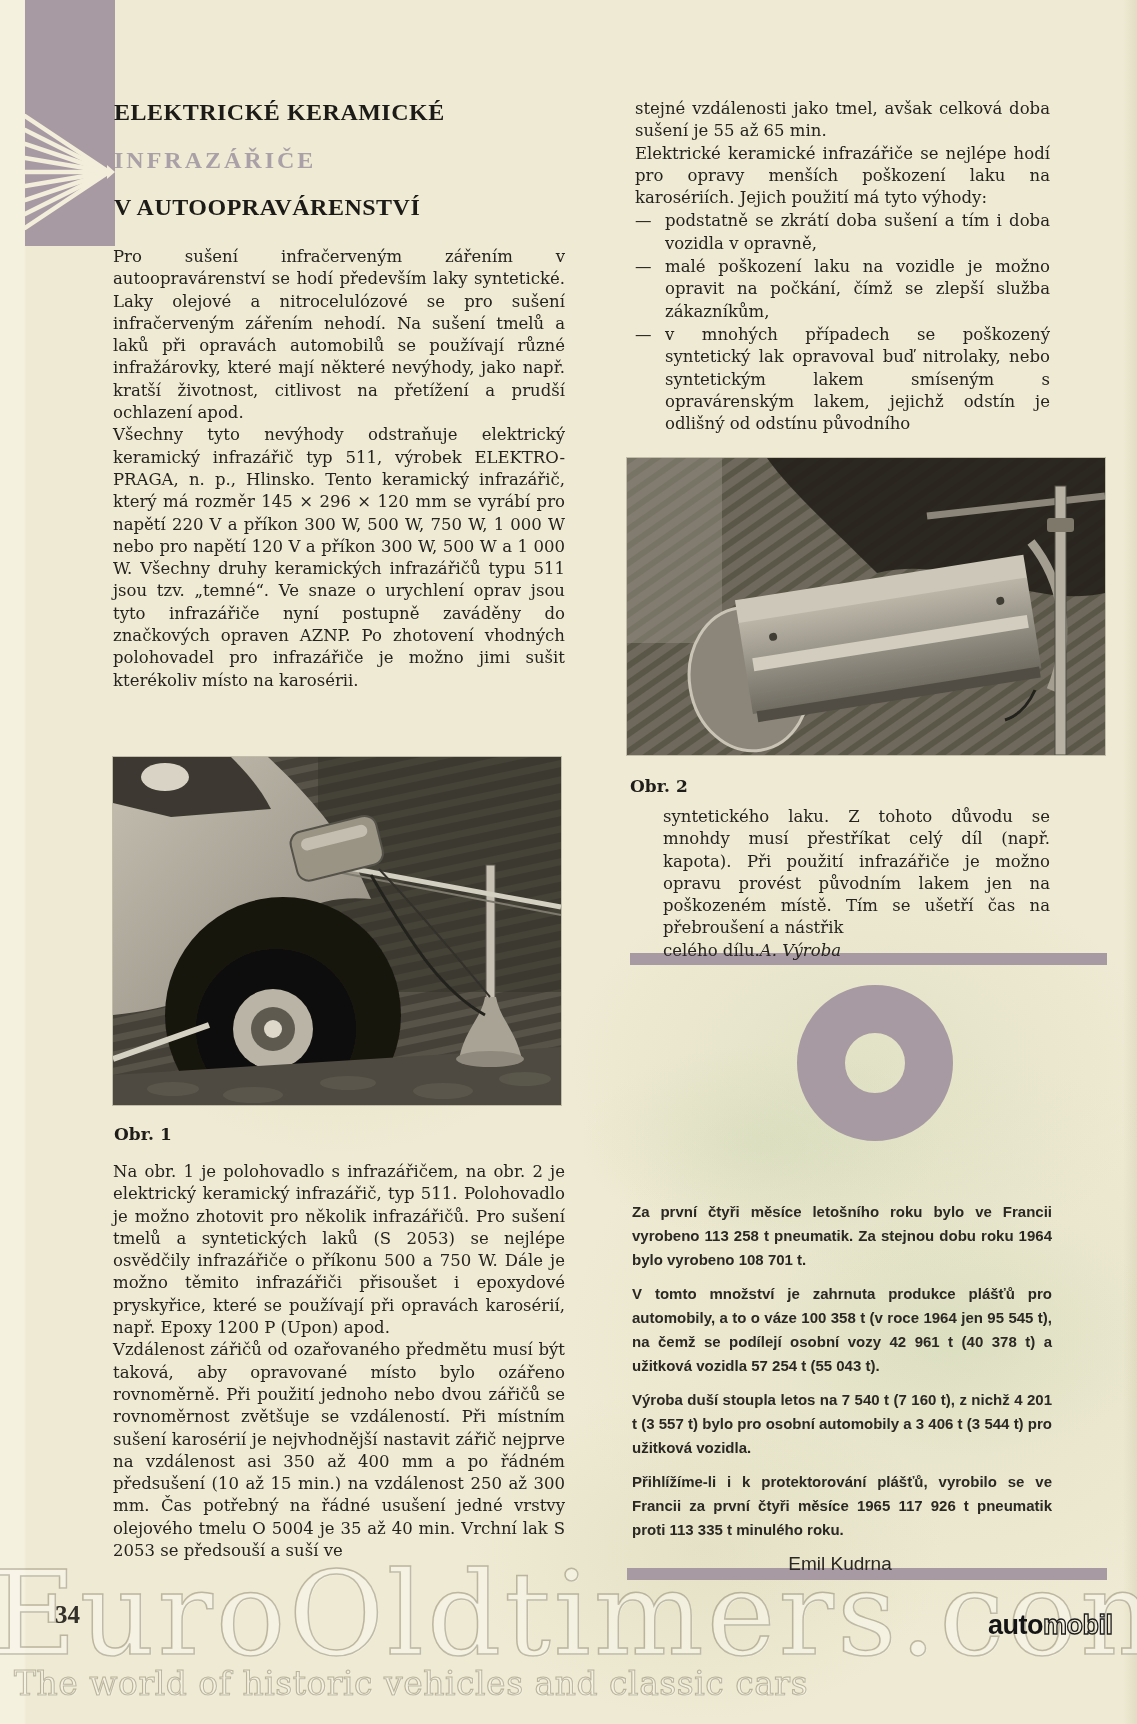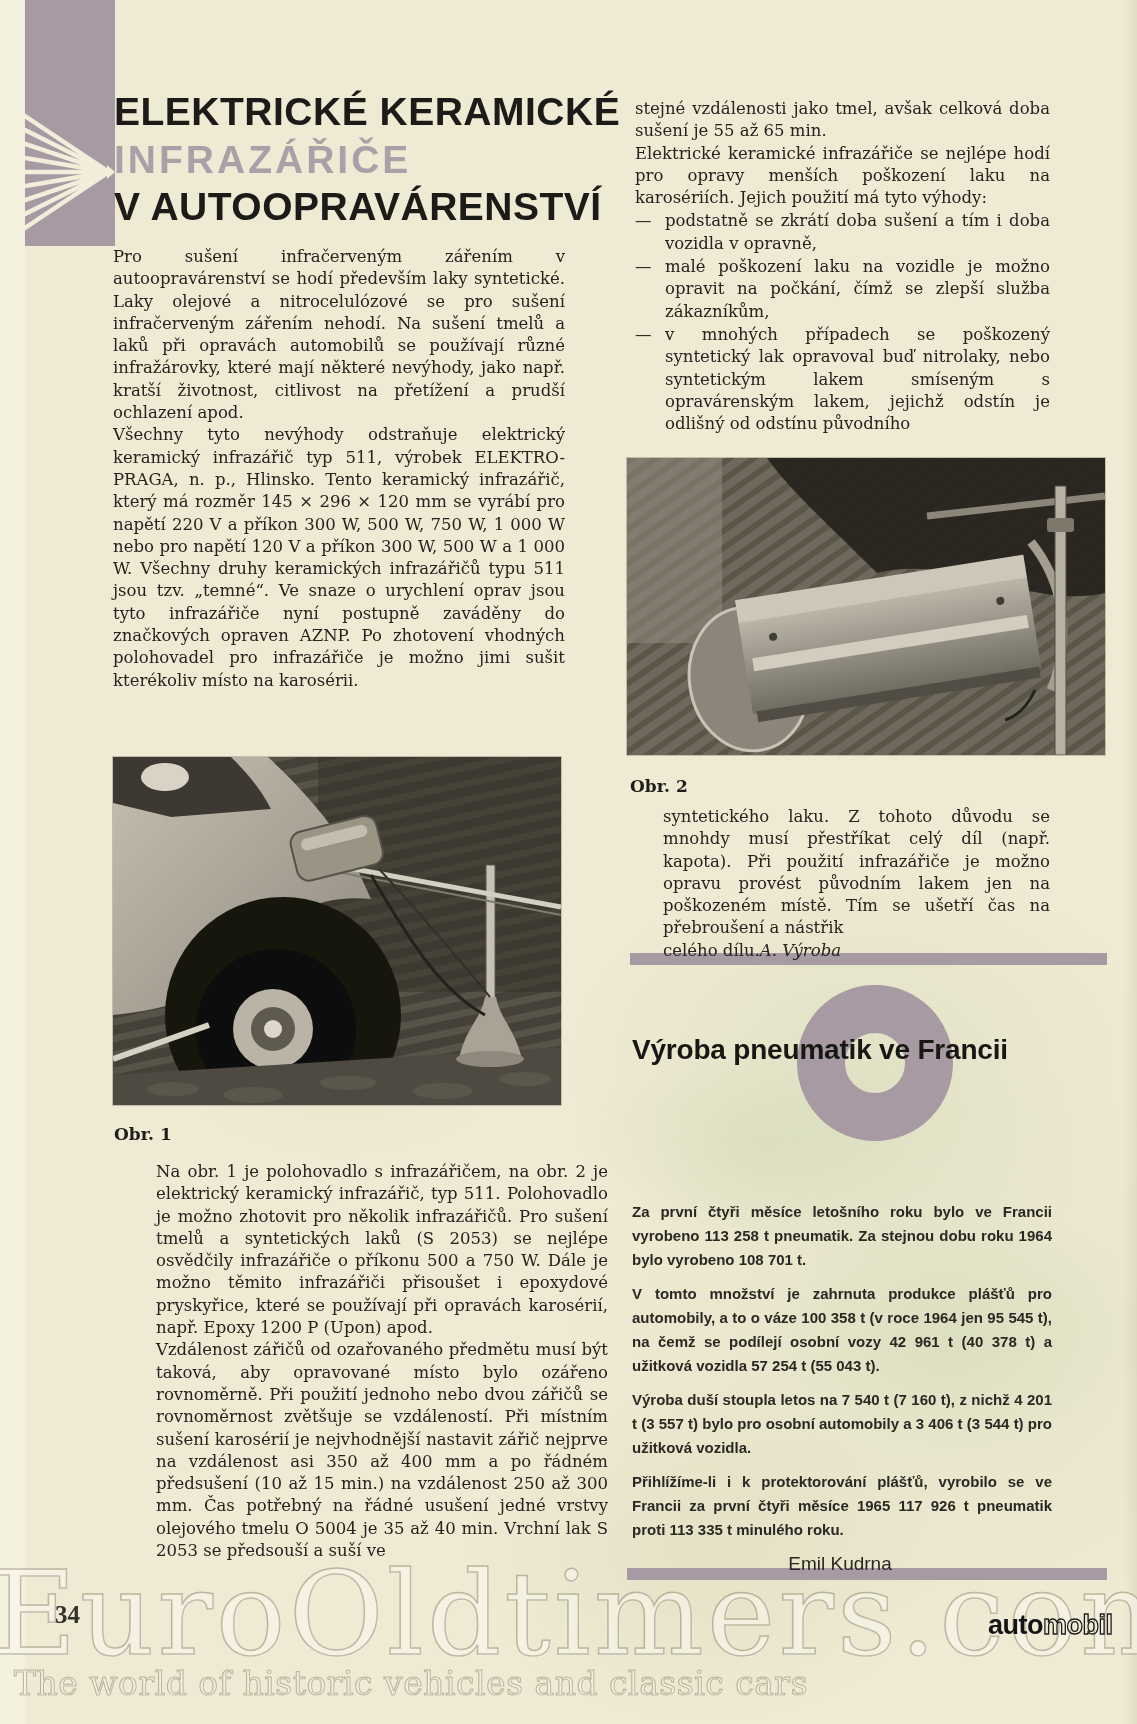--- a/index.html
+++ b/index.html
@@ -12,22 +12,22 @@
       radial-gradient(ellipse 420px 300px at 76% 62%, rgba(199,210,172,0.35), rgba(199,210,172,0) 70%),
       radial-gradient(ellipse 520px 420px at 82% 78%, rgba(199,210,172,0.28), rgba(199,210,172,0) 70%),
       radial-gradient(ellipse 340px 240px at 62% 90%, rgba(205,206,170,0.30), rgba(205,206,170,0) 70%),
       radial-gradient(ellipse 300px 220px at 30% 58%, rgba(214,208,176,0.35), rgba(214,208,176,0) 70%),
       linear-gradient(270deg, rgba(182,172,142,0.22) 0px, rgba(182,172,142,0) 14px);
   }
   
   .deco-bar{position:absolute; left:25px; top:0; width:90px; height:246px; background:#a79aa2;}
   .deco-bar svg{display:block;}
   
-  .title-line{position:absolute; left:114px; font-family:Liberation Sans, sans-serif;
-    font-weight:bold; font-size:39px; line-height:36px; color:#1c1b18; letter-spacing:0.5px; white-space:nowrap;}
+  .title-line{position:absolute; left:114px; font-family:Liberation Serif, serif;
+    font-weight:bold; font-size:24px; line-height:36px; color:#1c1b18; letter-spacing:0.5px; white-space:nowrap;}
   .title-2{color:#a9a1a7; letter-spacing:3px;}
   
   .col{position:absolute; font-size:16.5px; line-height:22.3px; color:#26231f;
        text-align:justify; text-justify:inter-word;}
   .col p{margin:0;}
   .bullet{position:relative; padding-left:30px; margin-top:1px;}
   .bullet .dash{position:absolute; left:0; top:0;}
   .figcap{position:absolute; font-weight:bold; font-size:17px; color:#1f1d1a; font-family:"DejaVu Serif",serif;}
   .figure{position:absolute; overflow:hidden; box-shadow:0 0 0 1px rgba(60,55,45,0.25);}
   .figure svg{display:block;}
@@ -147,21 +147,21 @@
           <rect x="180" y="66" width="88" height="50" rx="12" fill="#999484" stroke="#55524a" stroke-width="2"></rect>
           <rect x="190" y="74" width="68" height="12" rx="6" fill="#c3beb0"></rect>
         </g>
         <path d="M258,118 C300,190 330,235 372,258" stroke="#23211b" stroke-width="3" fill="none"></path>
         <path d="M266,112 C320,170 352,210 377,240" stroke="#33302a" stroke-width="2" fill="none"></path>
       </g>
     </svg>
   </div>
   <div class="figcap" style="left:114px; top:1124px;text-align:center;">Obr. 1</div>
 
-  <div class="col z2" style="left:113px; top:1161px; width:452px;margin-left:43px;">
+  <div class="col z2" style="left:113px; top:1161px; width:452px;">
     <p>Na obr. 1 je polohovadlo s infrazářičem, na obr. 2 je elektrický keramický infrazářič, typ 511. Polohovadlo je možno zhotovit pro několik infrazářičů. Pro sušení tmelů a syntetických laků (S 2053) se nejlépe osvědčily infrazářiče o příkonu 500 a 750 W. Dále je možno těmito infrazářiči přisoušet i epoxydové pryskyřice, které se používají při opravách karosérií, např. Epoxy 1200 P (Upon) apod.</p>
     <p>Vzdálenost zářičů od ozařovaného předmětu musí být taková, aby opravované místo bylo ozářeno rovnoměrně. Při použití jednoho nebo dvou zářičů se rovnoměrnost zvětšuje se vzdáleností. Při místním sušení karosérií je nejvhodnější nastavit zářič nejprve na vzdálenost asi 350 až 400 mm a po řádném předsušení (10 až 15 min.) na vzdálenost 250 až 300 mm. Čas potřebný na řádné usušení jedné vrstvy olejového tmelu O 5004 je 35 až 40 min. Vrchní lak S 2053 se předsouší a suší ve</p>
   </div>
 
   <div class="col z2" style="left:635px; top:98px; width:415px;">
     <p>stejné vzdálenosti jako tmel, avšak celková doba sušení je 55 až 65 min.</p>
     <p>Elektrické keramické infrazářiče se nejlépe hodí pro opravy menších poškození laku na karosériích. Jejich použití má tyto výhody:</p>
     <div class="bullet">
       <span class="dash">—</span>
       <span>podstatně se zkrátí doba sušení a tím i doba vozidla v opravně,</span>
@@ -217,21 +217,20 @@
   <div class="col z2" style="left:663px; top:806px; width:387px;">
     <p>syntetického laku. Z tohoto důvodu se mnohdy musí přestříkat celý díl (např. kapota). Při použití infrazářiče je možno opravu provést původním lakem jen na poškozeném místě. Tím se ušetří čas na přebroušení a nástřik</p>
     <div class="author-row">
       <span>celého dílu.</span>
       <span class="author">A. Výroba</span>
     </div>
   </div>
 
   <div class="rule" style="left:630px; top:953px; width:477px;"></div>
   <div class="donut"></div>
-  <div class="h2">Výroba pneumatik ve Francii</div>
 
   <div class="stats">
     <p>Za první čtyři měsíce letošního roku bylo ve Francii vyrobeno 113&nbsp;258 t pneumatik. Za stejnou dobu roku 1964 bylo vyrobeno 108&nbsp;701 t.</p>
     <p>V tomto množství je zahrnuta produkce plášťů pro automobily, a to o váze 100&nbsp;358 t (v roce 1964 jen 95&nbsp;545 t), na čemž se podílejí osobní vozy 42&nbsp;961 t (40&nbsp;378 t) a užitková vozidla 57&nbsp;254 t (55&nbsp;043 t).</p>
     <p>Výroba duší stoupla letos na 7&nbsp;540 t (7&nbsp;160 t), z nichž 4&nbsp;201 t (3&nbsp;557 t) bylo pro osobní automobily a 3&nbsp;406 t (3&nbsp;544 t) pro užitková vozidla.</p>
     <p>Přihlížíme-li i k protektorování plášťů, vyrobilo se ve Francii za první čtyři měsíce 1965 117&nbsp;926 t pneumatik proti 113&nbsp;335 t minulého roku.</p>
     <div class="signature">Emil Kudrna</div>
   </div>
 
   <div class="rule" style="left:627px; top:1568px; width:480px;"></div>

